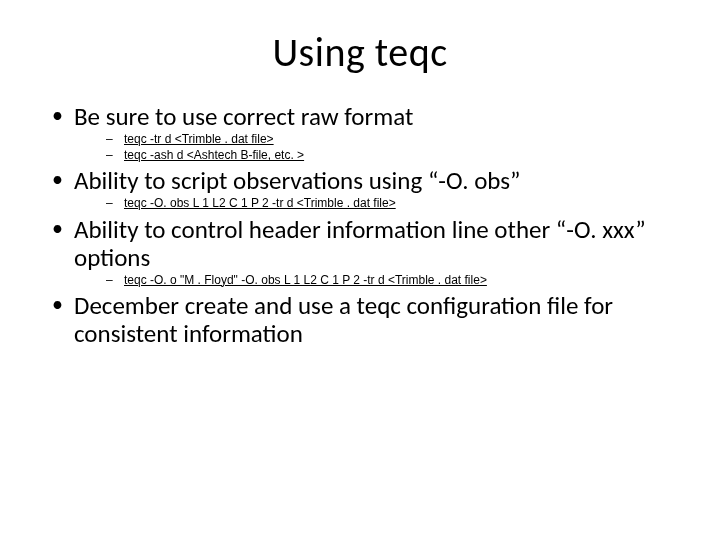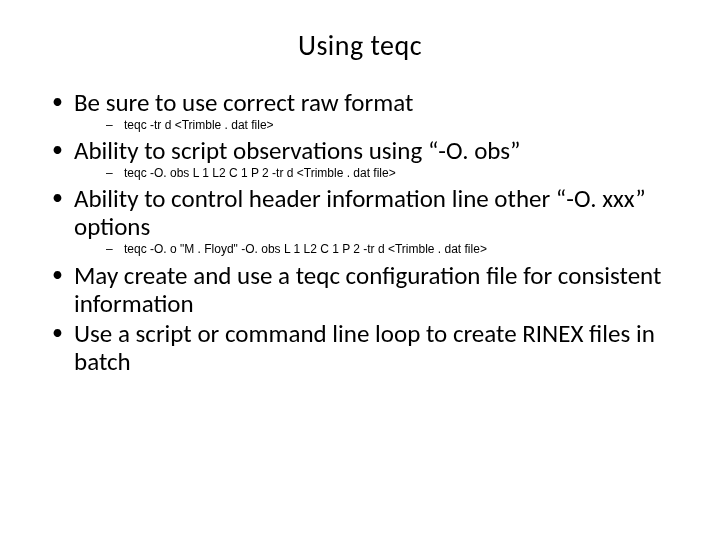--- a/index.html
+++ b/index.html
@@ -12,21 +12,21 @@
     color: #000;
   }
   .slide {
     box-sizing: border-box;
     width: 720px;
     height: 540px;
     padding: 24px 40px 24px 40px;
   }
   .title {
     text-align: center;
-    font-size: 28px;
+    font-size: 40px;
     font-weight: 400;
     margin: 4px 0 26px 0;
     letter-spacing: 0.5px;
   }
   ul.level1 {
     list-style: none;
     padding: 0;
     margin: 4px 0 0 8px;
   }
   ul.level1 > li {
@@ -48,59 +48,58 @@
     list-style: none;
     padding: 0;
     margin: 0 0 4px 30px;
   }
   ul.level2 > li {
     position: relative;
     padding-left: 20px;
     font-family: Arial, sans-serif;
     font-size: 12px;
     line-height: 1.35;
+    text-decoration: underline;
   }
   ul.level2 > li::before {
     content: "–";
     position: absolute;
     left: 2px;
     top: 0;
   }
 </style>
 </head>
 <body>
 
 <div class="slide">
   <div class="title">Using teqc</div>
 
   <ul class="level1">
 
     <li>
       <span>Be sure to use correct raw format</span>
       <ul class="level2">
         <li>teqc -tr d &lt;Trimble . dat file&gt;</li>
+        <li>teqc -ash d &lt;Ashtech B-file, etc. &gt;</li>
       </ul>
     </li>
 
     <li>
       <span>Ability to script observations using “-O. obs”</span>
       <ul class="level2">
         <li>teqc -O. obs L 1 L2 C 1 P 2 -tr d &lt;Trimble . dat file&gt;</li>
       </ul>
     </li>
 
     <li>
       <span>Ability to control header information line other “-O. xxx” options</span>
       <ul class="level2">
         <li>teqc -O. o "M . Floyd" -O. obs L 1 L2 C 1 P 2 -tr d &lt;Trimble . dat file&gt;</li>
       </ul>
     </li>
 
     <li>
-      <span>May create and use a teqc configuration file for consistent information</span>
+      <span>December create and use a teqc configuration file for consistent information</span>
     </li>
 
-    <li>
-      <span>Use a script or command line loop to create RINEX files in batch</span>
-    </li>
 
   </ul>
 </div>
 
 </body></html>

